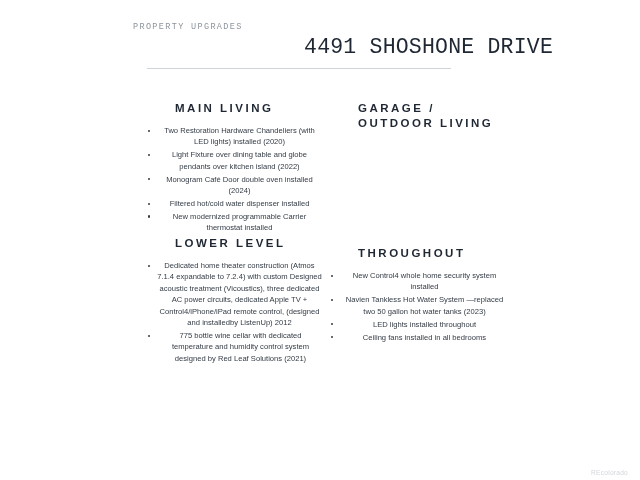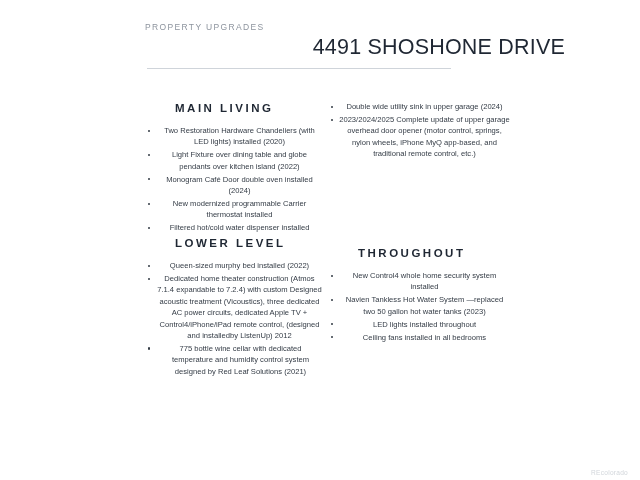--- a/index.html
+++ b/index.html
@@ -21,23 +21,24 @@
     position: relative;
     width: 640px;
     height: 480px;
     background: #ffffff;
     box-sizing: border-box;
   }
 
   
   .header {
     position: absolute;
-    left: 145px;
+    left: 133px;
     top: 22px;
     width: 420px;
+    font-family: Liberation Mono, monospace;
   }
   .eyebrow {
     font-size: 8.5px;
     letter-spacing: 1.35px;
     font-weight: 400;
     color: #8d949e;
     text-transform: uppercase;
     margin: 0 0 3px 0;
     white-space: nowrap;
   }
@@ -136,36 +137,32 @@
     <h1 class="headline">4491 SHOSHONE DRIVE</h1>
   </div>
   <div class="header-rule"></div>
 
   <div class="section sec-main">
     <h2 class="sec-title">MAIN LIVING</h2>
     <ul class="items">
       <li>Two Restoration Hardware Chandeliers (with LED lights) installed (2020)</li>
       <li>Light Fixture over dining table and globe pendants over kitchen island (2022)</li>
       <li>Monogram Café Door double oven installed (2024)</li>
+      <li>Filtered hot/cold water dispenser installed</li>
       <li>New modernized programmable Carrier thermostat installed</li>
-      <li>Filtered hot/cold water dispenser installed</li>
     </ul>
   </div>
 
   <div class="section sec-garage">
-    <ul class="items">
-      <li>Double wide utility sink in upper garage (2024)</li>
-      <li>2023/2024/2025 Complete update of upper garage overhead door opener (motor control, springs, nylon wheels, iPhone MyQ app-based, and traditional remote control, etc.)</li>
-    </ul>
+    <h2 class="sec-title">GARAGE / OUTDOOR LIVING</h2>
   </div>
 
   <div class="section sec-lower">
     <h2 class="sec-title">LOWER LEVEL</h2>
     <ul class="items">
-      <li>Queen-sized murphy bed installed (2022)</li>
       <li>Dedicated home theater construction (Atmos 7.1.4 expandable to 7.2.4) with custom Designed acoustic treatment (Vicoustics), three dedicated AC power circuits, dedicated Apple TV + Control4/iPhone/iPad remote control, (designed and installedby ListenUp) 2012</li>
       <li class="indented"> 775 bottle wine cellar with dedicated temperature and humidity control system designed by Red Leaf Solutions (2021)</li>
     </ul>
   </div>
 
   <div class="section sec-through">
     <h2 class="sec-title">THROUGHOUT</h2>
     <ul class="items">
       <li>New Control4 whole home security system installed</li>
       <li>Navien Tankless Hot Water System —replaced two 50 gallon hot water tanks (2023)</li>

